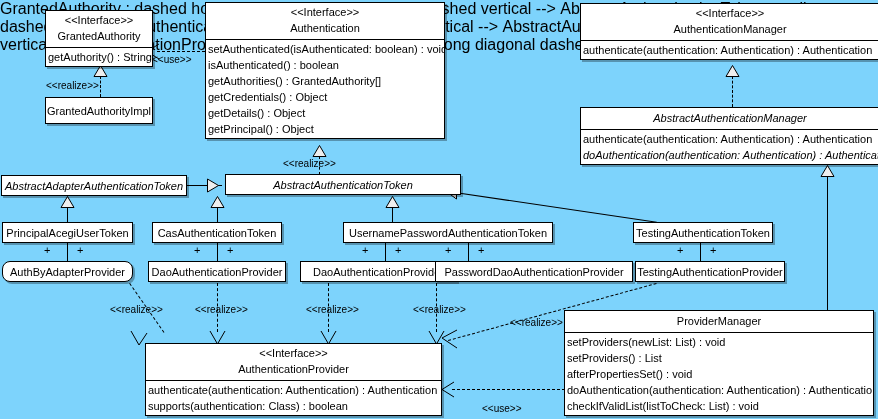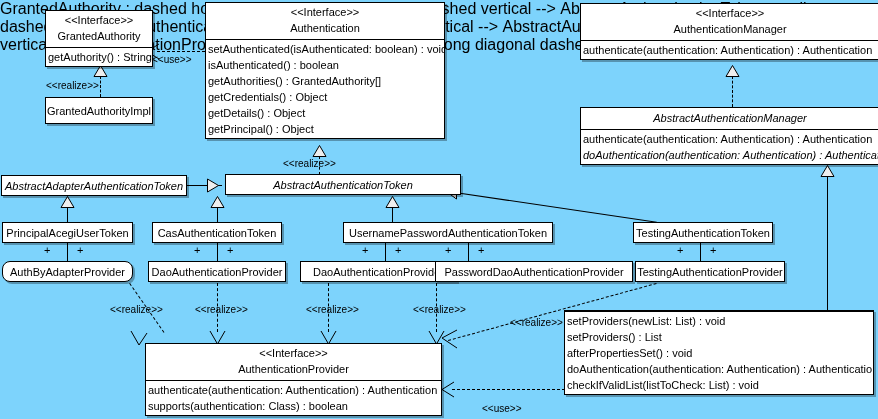--- a/index.html
+++ b/index.html
@@ -408,20 +408,23 @@
     </div>
     <div class="sep"></div>
     <div class="members">
       <div class="member">authenticate(authentication: Authentication) : Authentication</div>
       <div class="member">supports(authentication: Class) : boolean</div>
     </div>
   </div>
 
   
   <div class="uml" style="left:564px;top:310px;width:310px;">
+    <div class="hdr">
+      <span class="cname">ProviderManager</span>
+    </div>
     <div class="sep"></div>
     <div class="members">
       <div class="member">setProviders(newList: List) : void</div>
       <div class="member">setProviders() : List</div>
       <div class="member">afterPropertiesSet() : void</div>
       <div class="member">doAuthentication(authentication: Authentication) : Authentication</div>
       <div class="member">checkIfValidList(listToCheck: List) : void</div>
     </div>
   </div>
 

